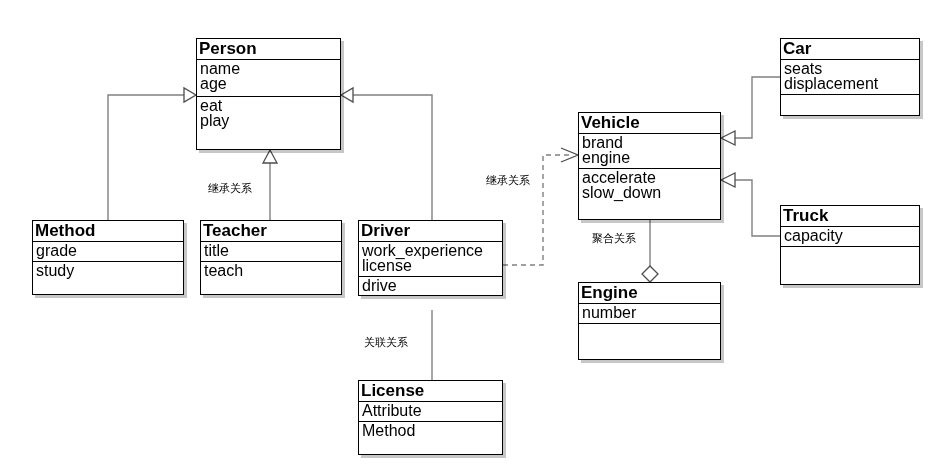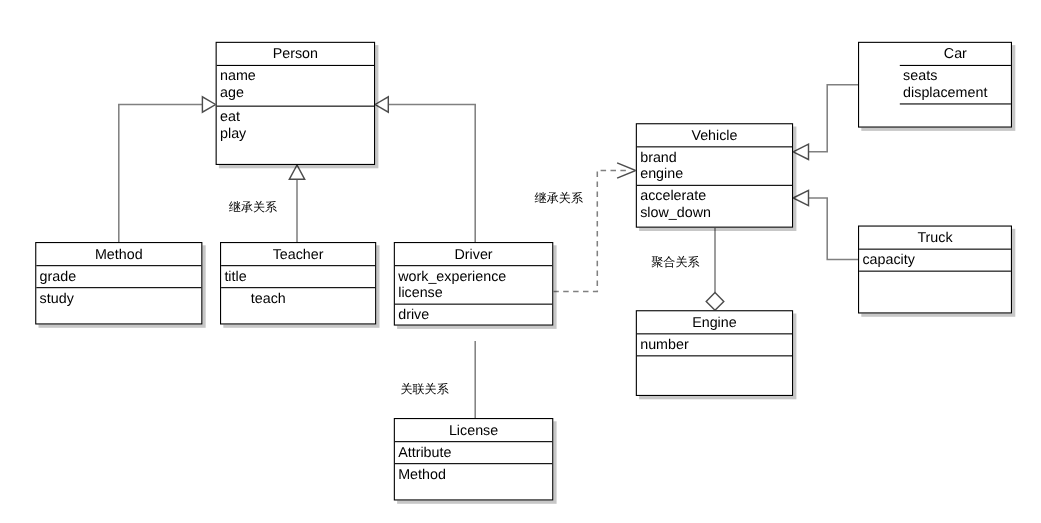--- a/index.html
+++ b/index.html
@@ -20,38 +20,37 @@
   
   .uml-class{
     position:absolute;
     background:#ffffff;
     border:1.6px solid #000000;
     box-sizing:border-box;
     box-shadow:3px 3px 0 0 rgba(0,0,0,0.22);
     z-index:5;
   }
   .uml-title{
-    text-align:center;
-    font-weight:normal;
-    font-size:13px;
+    font-weight:bold;
+    font-size:17px;
     line-height:14px;
     padding:3px 2px 3px 2px;
     border-bottom:1.6px solid #000000;
     color:#000000;
     white-space:nowrap;
     overflow:hidden;
   }
   .uml-compartment{
     padding:1px 0 2px 3px;
     box-sizing:border-box;
     overflow:hidden;
   }
   .uml-compartment.divided{border-bottom:1.6px solid #000000;}
   .uml-member{
-    font-size:13px;
+    font-size:16px;
     line-height:15px;
     color:#000000;
     white-space:nowrap;
   }
 
   
   .edge-label{
     position:absolute;
     font-size:11px;
     line-height:13px;
@@ -107,21 +106,21 @@
       <polygon class="head-hollow" points="650,266 642,274 650,282 658,274"></polygon>
     </g>
   </svg>
 
   <div class="edge-label" style="left:208px;top:182px;text-align:right;">继承关系</div>
 
   <div class="edge-label" style="left:486px;top:174px;">继承关系</div>
 
   <div class="edge-label" style="left:592px;top:232px;">聚合关系</div>
 
-  <div class="edge-label" style="left:364px;top:336px;margin-top:11px;">关联关系</div>
+  <div class="edge-label" style="left:364px;top:336px;">关联关系</div>
 
   <div class="uml-class" style="left:196px;top:38px;width:145px;height:112px;">
     <div class="uml-title">Person</div>
     <div class="uml-compartment divided" style="height:37px;">
       <div class="uml-member">name</div>
       <div class="uml-member">age</div>
     </div>
     <div class="uml-compartment" style="height:51px;">
       <div class="uml-member">eat</div>
       <div class="uml-member">play</div>
@@ -136,21 +135,21 @@
     <div class="uml-compartment" style="height:34px;">
       <div class="uml-member">study</div>
     </div>
   </div>
 
   <div class="uml-class" style="left:200px;top:220px;width:142px;height:75px;">
     <div class="uml-title">Teacher</div>
     <div class="uml-compartment divided" style="height:20px;">
       <div class="uml-member">title</div>
     </div>
-    <div class="uml-compartment" style="height:34px;margin-left:24px;">
+    <div class="uml-compartment" style="height:34px;">
       <div class="uml-member">teach</div>
     </div>
   </div>
 
   <div class="uml-class" style="left:358px;top:220px;width:145px;height:76px;">
     <div class="uml-title">Driver</div>
     <div class="uml-compartment divided" style="height:35px;">
       <div class="uml-member">work_experience</div>
       <div class="uml-member">license</div>
     </div>
@@ -162,33 +161,33 @@
   <div class="uml-class" style="left:358px;top:380px;width:145px;height:75px;">
     <div class="uml-title">License</div>
     <div class="uml-compartment divided" style="height:20px;">
       <div class="uml-member">Attribute</div>
     </div>
     <div class="uml-compartment" style="height:34px;">
       <div class="uml-member">Method</div>
     </div>
   </div>
 
-  <div class="uml-class" style="left:578px;top:112px;width:143px;height:95px;">
+  <div class="uml-class" style="left:578px;top:112px;width:143px;height:108px;">
     <div class="uml-title">Vehicle</div>
     <div class="uml-compartment divided" style="height:35px;">
       <div class="uml-member">brand</div>
       <div class="uml-member">engine</div>
     </div>
     <div class="uml-compartment" style="height:38px;">
       <div class="uml-member">accelerate</div>
       <div class="uml-member">slow_down</div>
     </div>
   </div>
 
-  <div class="uml-class" style="left:780px;top:38px;width:140px;height:78px;padding-left:37px;">
+  <div class="uml-class" style="left:780px;top:38px;width:140px;height:78px;">
     <div class="uml-title">Car</div>
     <div class="uml-compartment divided" style="height:35px;">
       <div class="uml-member">seats</div>
       <div class="uml-member">displacement</div>
     </div>
     <div class="uml-compartment" style="height:21px;"></div>
   </div>
 
   <div class="uml-class" style="left:780px;top:205px;width:140px;height:80px;">
     <div class="uml-title">Truck</div>

